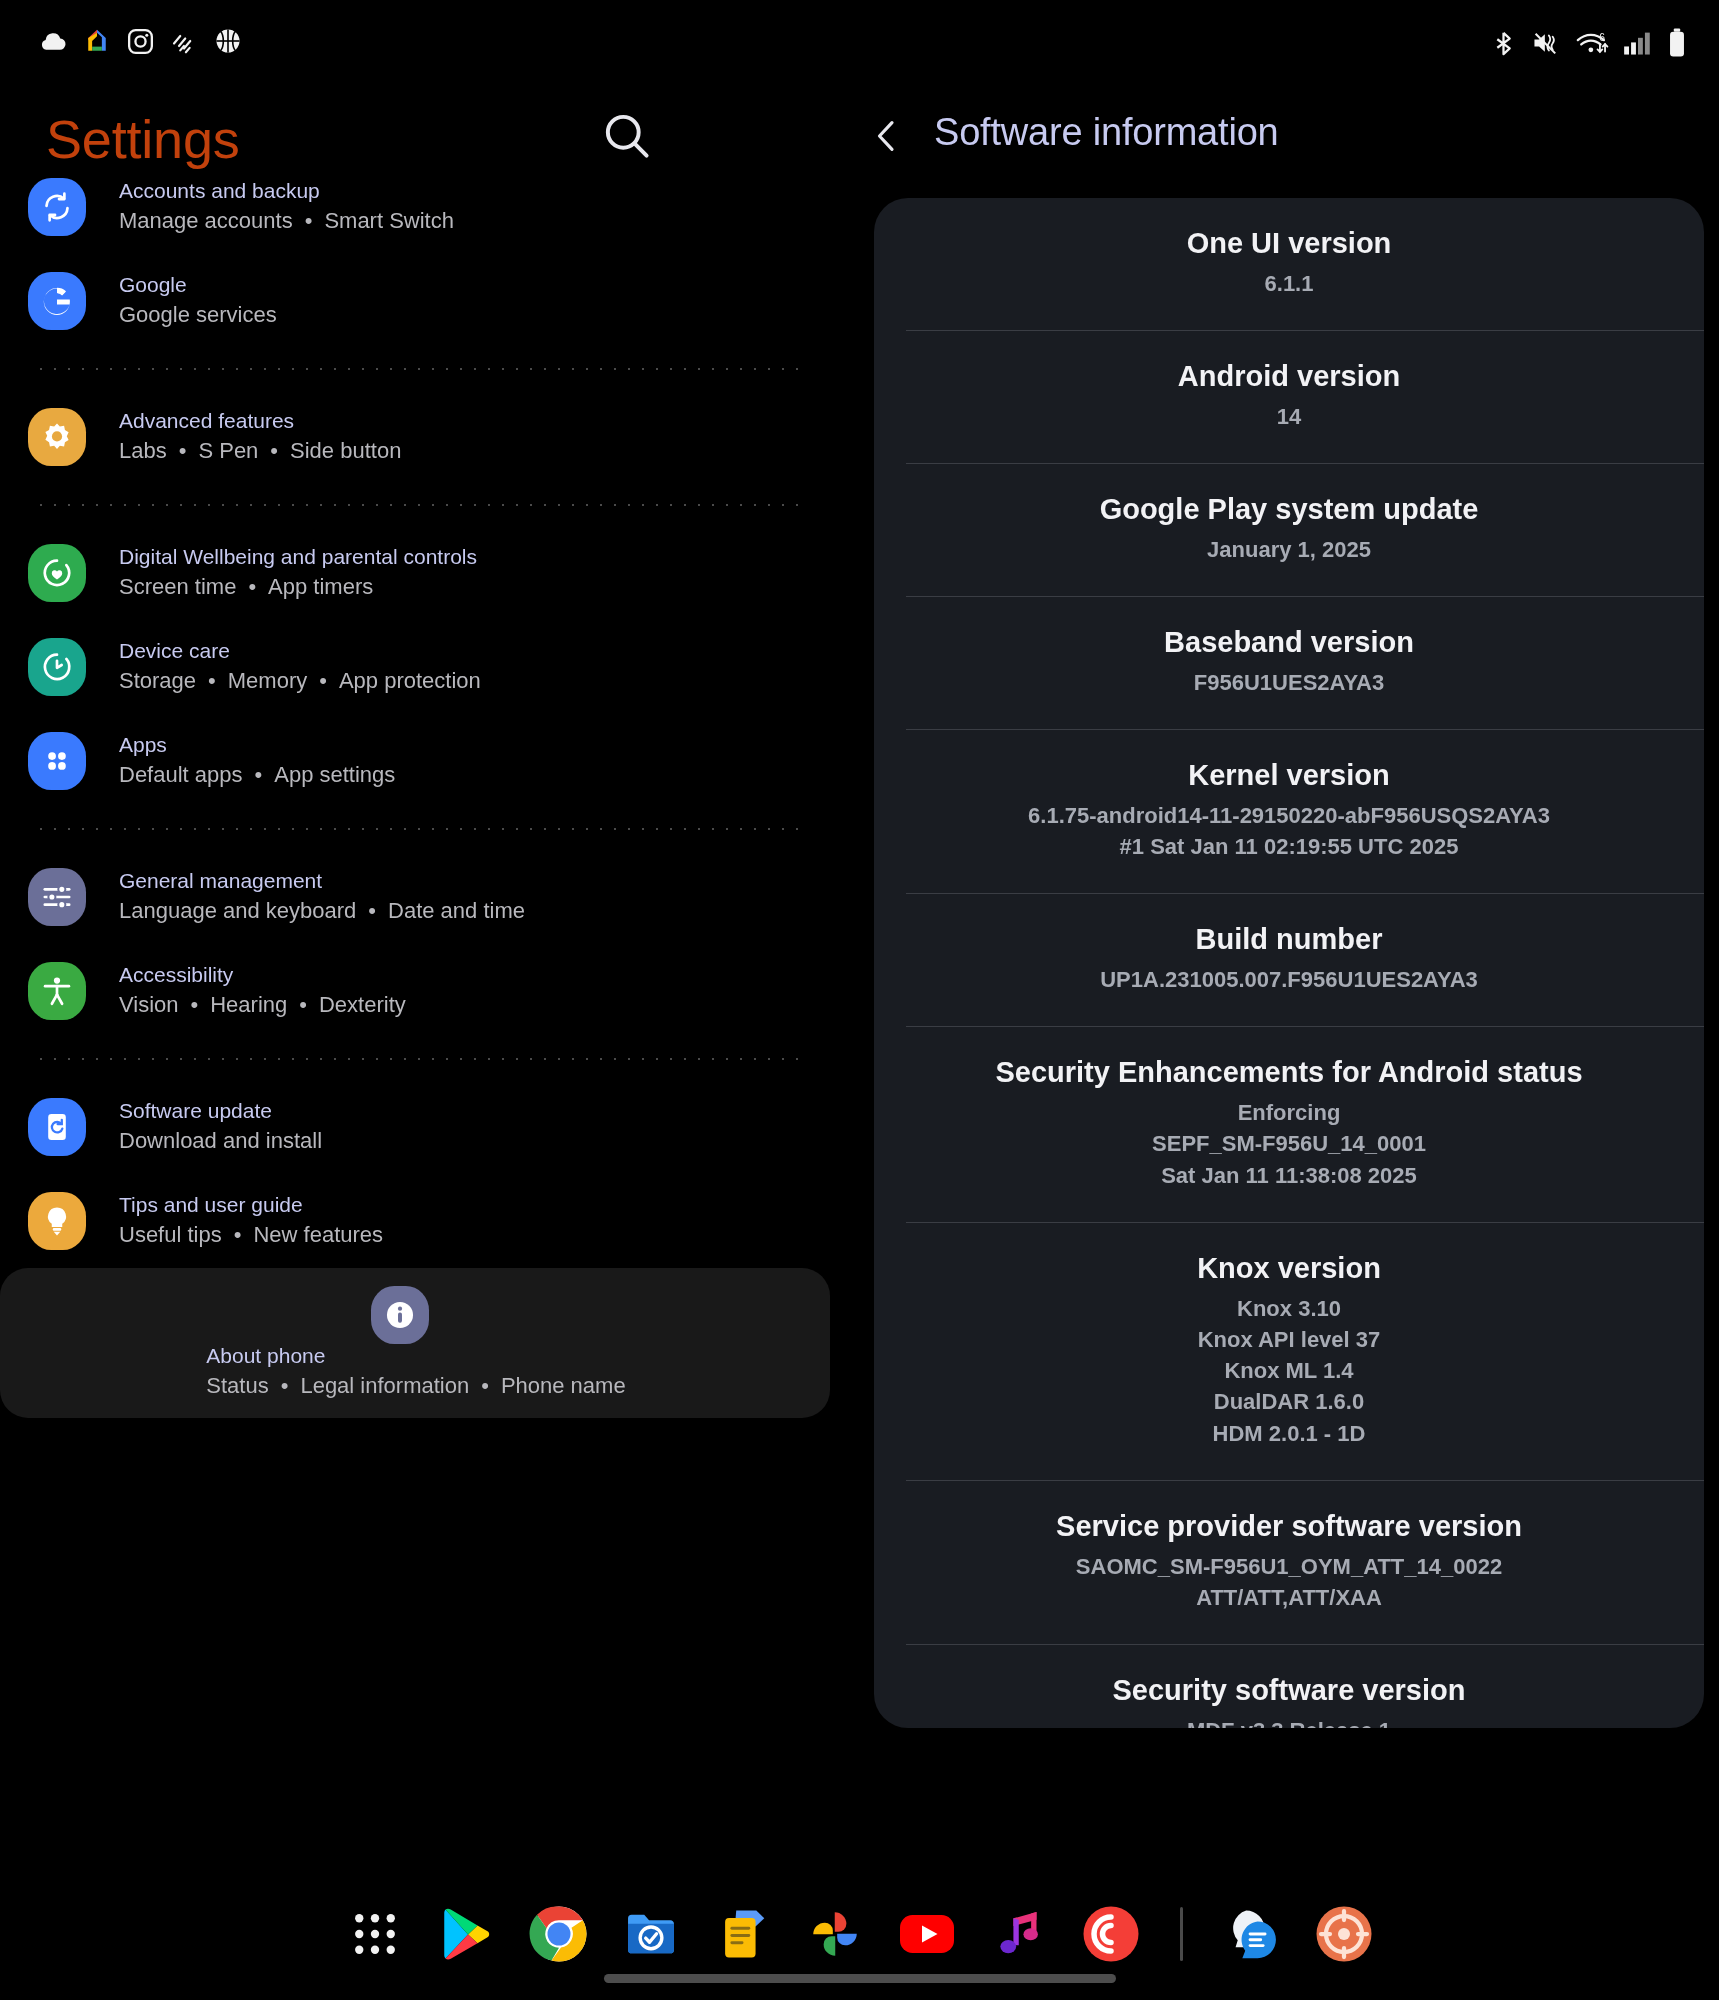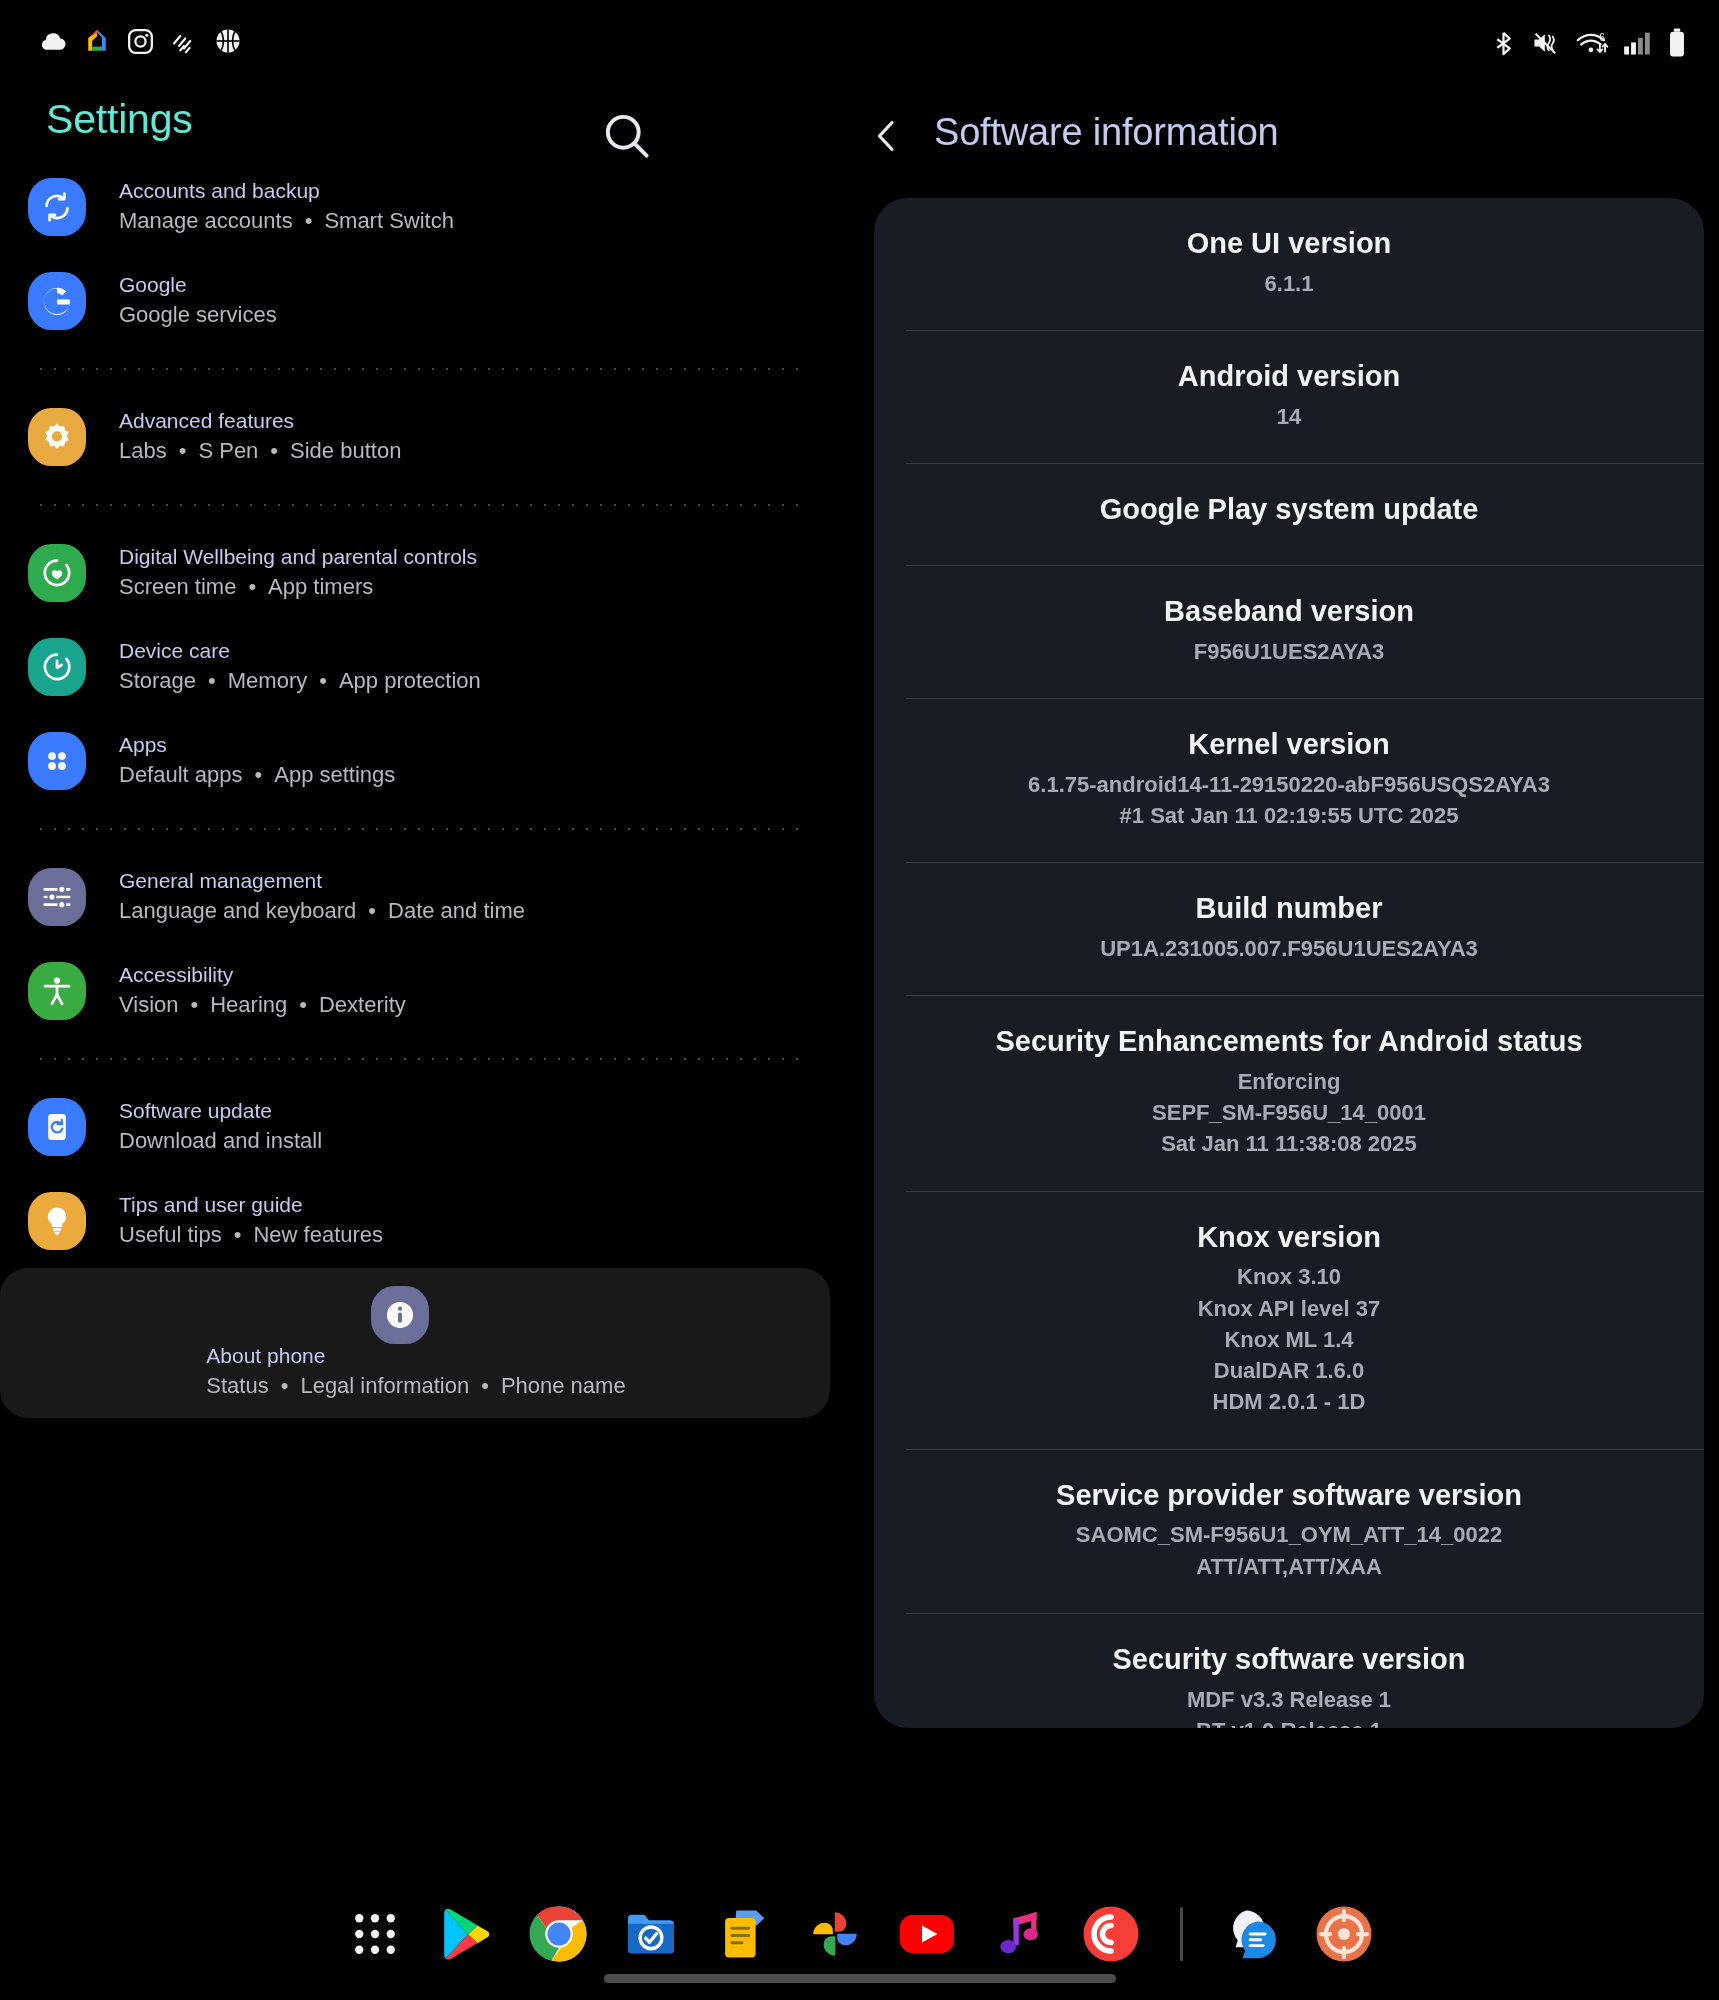--- a/index.html
+++ b/index.html
@@ -17,22 +17,22 @@
   #status-right { position:absolute; right:32px; top:28px; display:flex; align-items:center; gap:14px; }
   .sticon { display:block; }
 
   
   #sidebar {
     position:absolute; left:0; top:78px; width:858px; height:1790px;
     overflow:hidden;
   }
   #sidebar-header { position:relative; height:120px; }
   #settings-title {
-    position:absolute; left:46px; top:18px;
-    font-size:41px; color:#5eead4; letter-spacing:-0.2px; font-weight:400;
+    position:absolute; left:46px; top:30px;
+    font-size:54px; color:#c2410c; letter-spacing:-0.2px; font-weight:400;
   }
   #search-button { position:absolute; right:203px; top:30px; width:56px; height:56px; cursor:pointer; }
 
   #nav-list { position:relative; padding:0 28px 0 0; }
   .nav-item {
     position:relative; display:flex; align-items:center;
     padding:18px 26px 18px 28px; border-radius:28px;
     cursor:pointer;
   }
   .nav-item.selected { background:#191919;flex-direction:column; }
@@ -379,20 +379,21 @@
           <div class="info-value">6.1.1</div>
           <div class="sep"></div>
         </div>
         <div class="info-row">
           <div class="info-label">Android version</div>
           <div class="info-value">14</div>
           <div class="sep"></div>
         </div>
         <div class="info-row">
           <div class="info-label">Google Play system update</div>
+          <div class="info-value">January 1, 2025</div>
           <div class="sep"></div>
         </div>
         <div class="info-row">
           <div class="info-label">Baseband version</div>
           <div class="info-value">F956U1UES2AYA3</div>
           <div class="sep"></div>
         </div>
         <div class="info-row">
           <div class="info-label">Kernel version</div>
           <div class="info-value">6.1.75-android14-11-29150220-abF956USQS2AYA3

